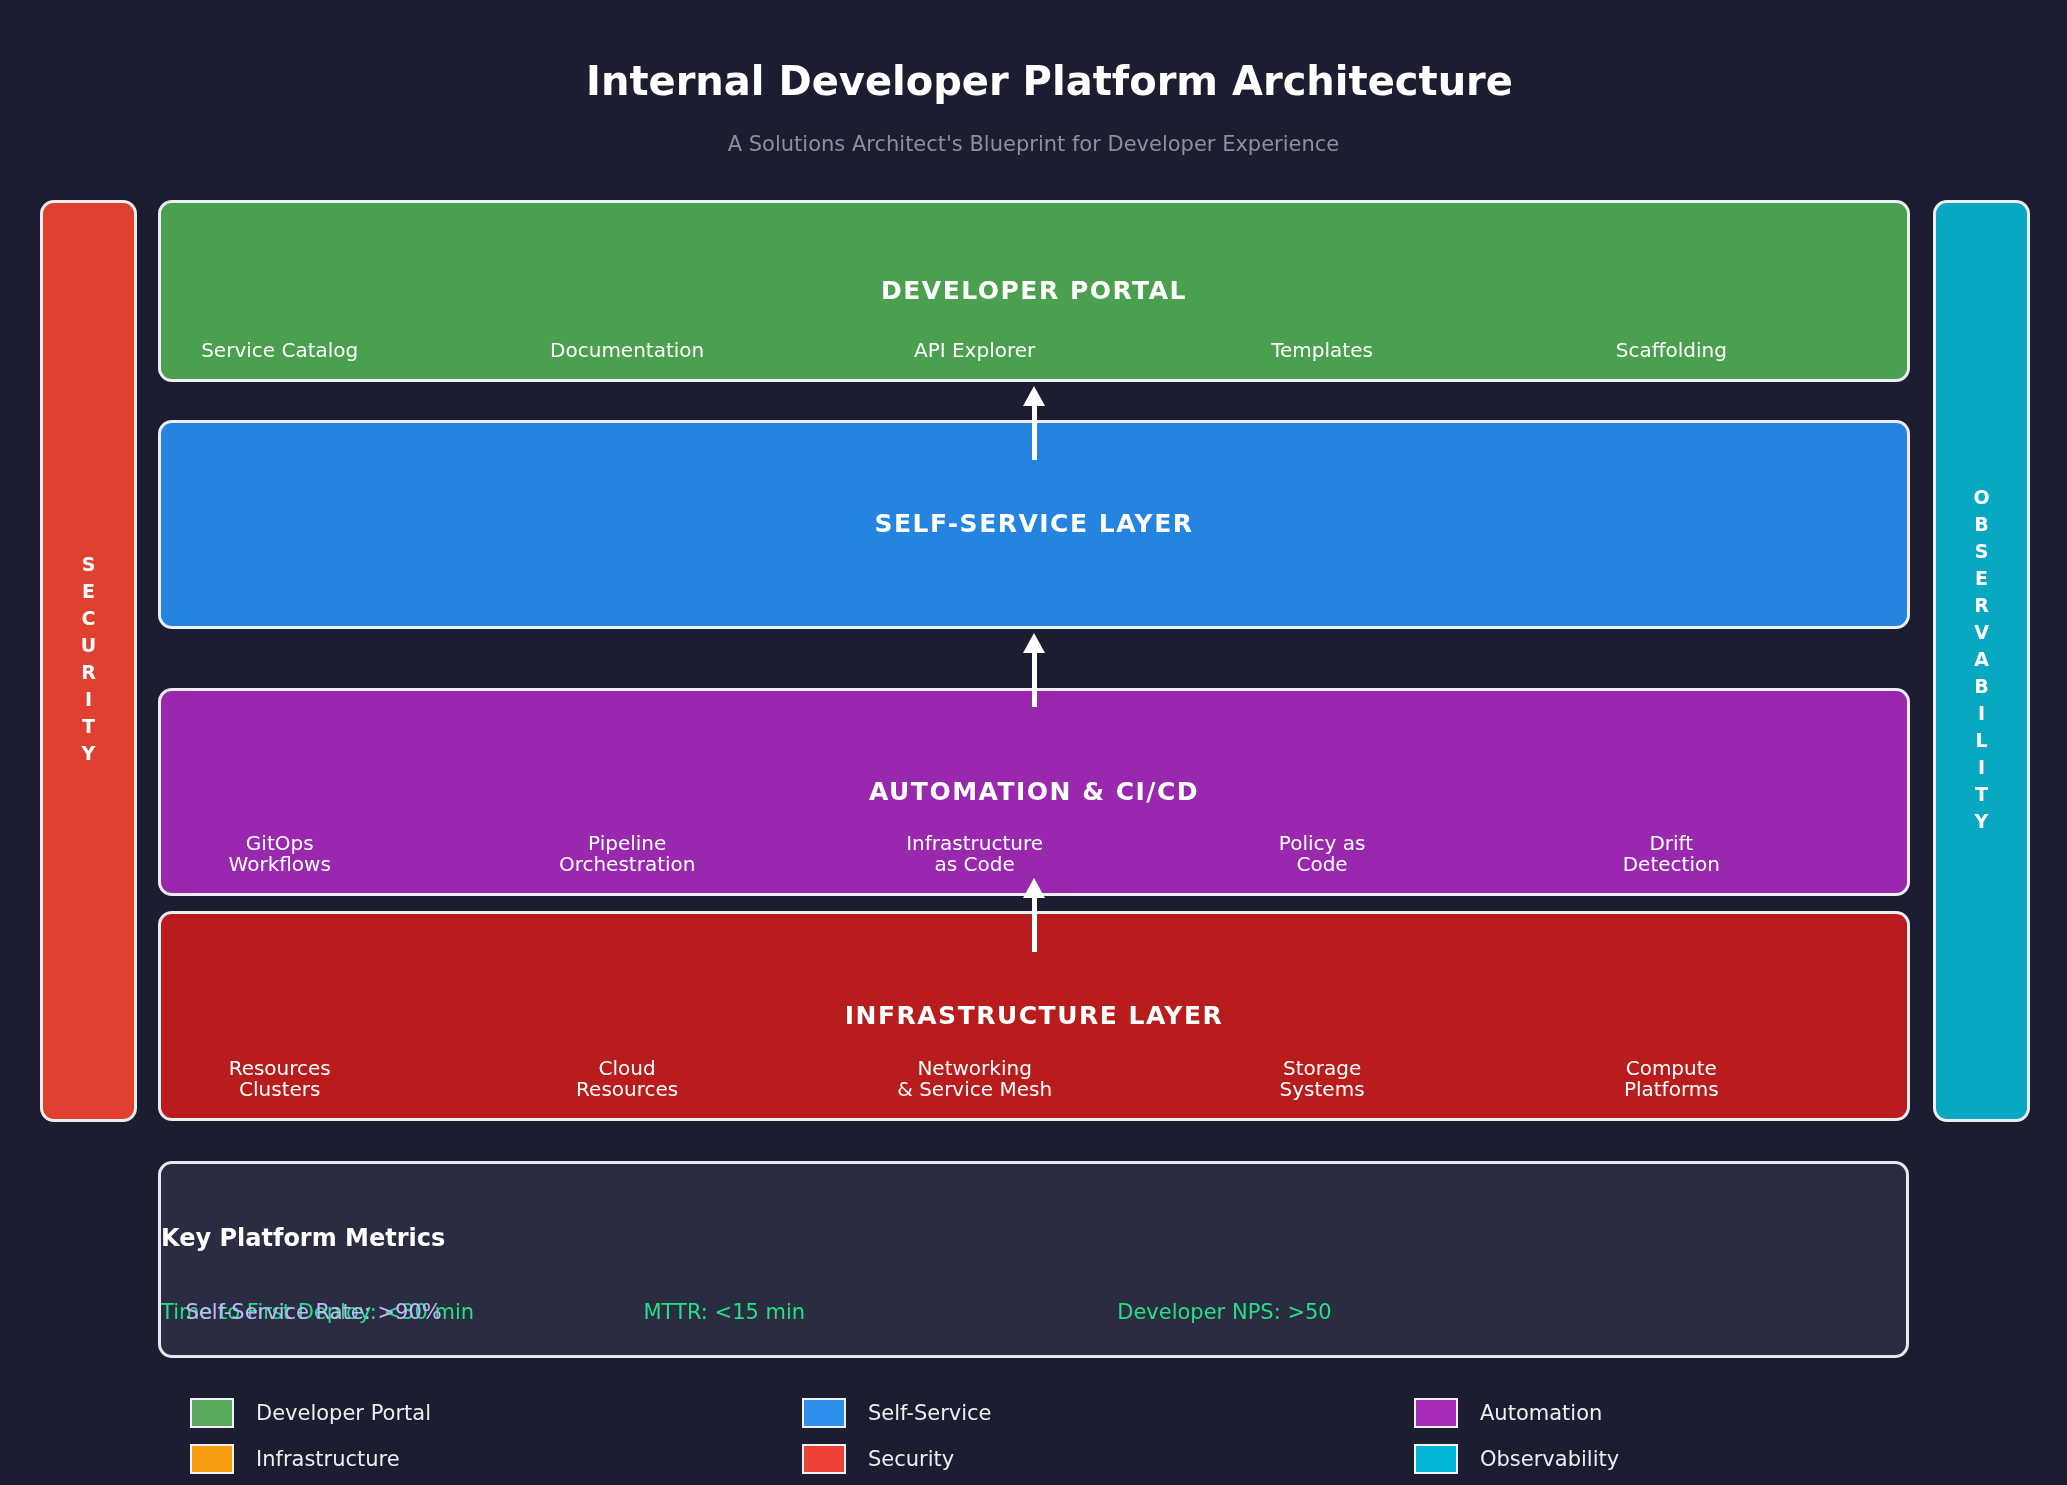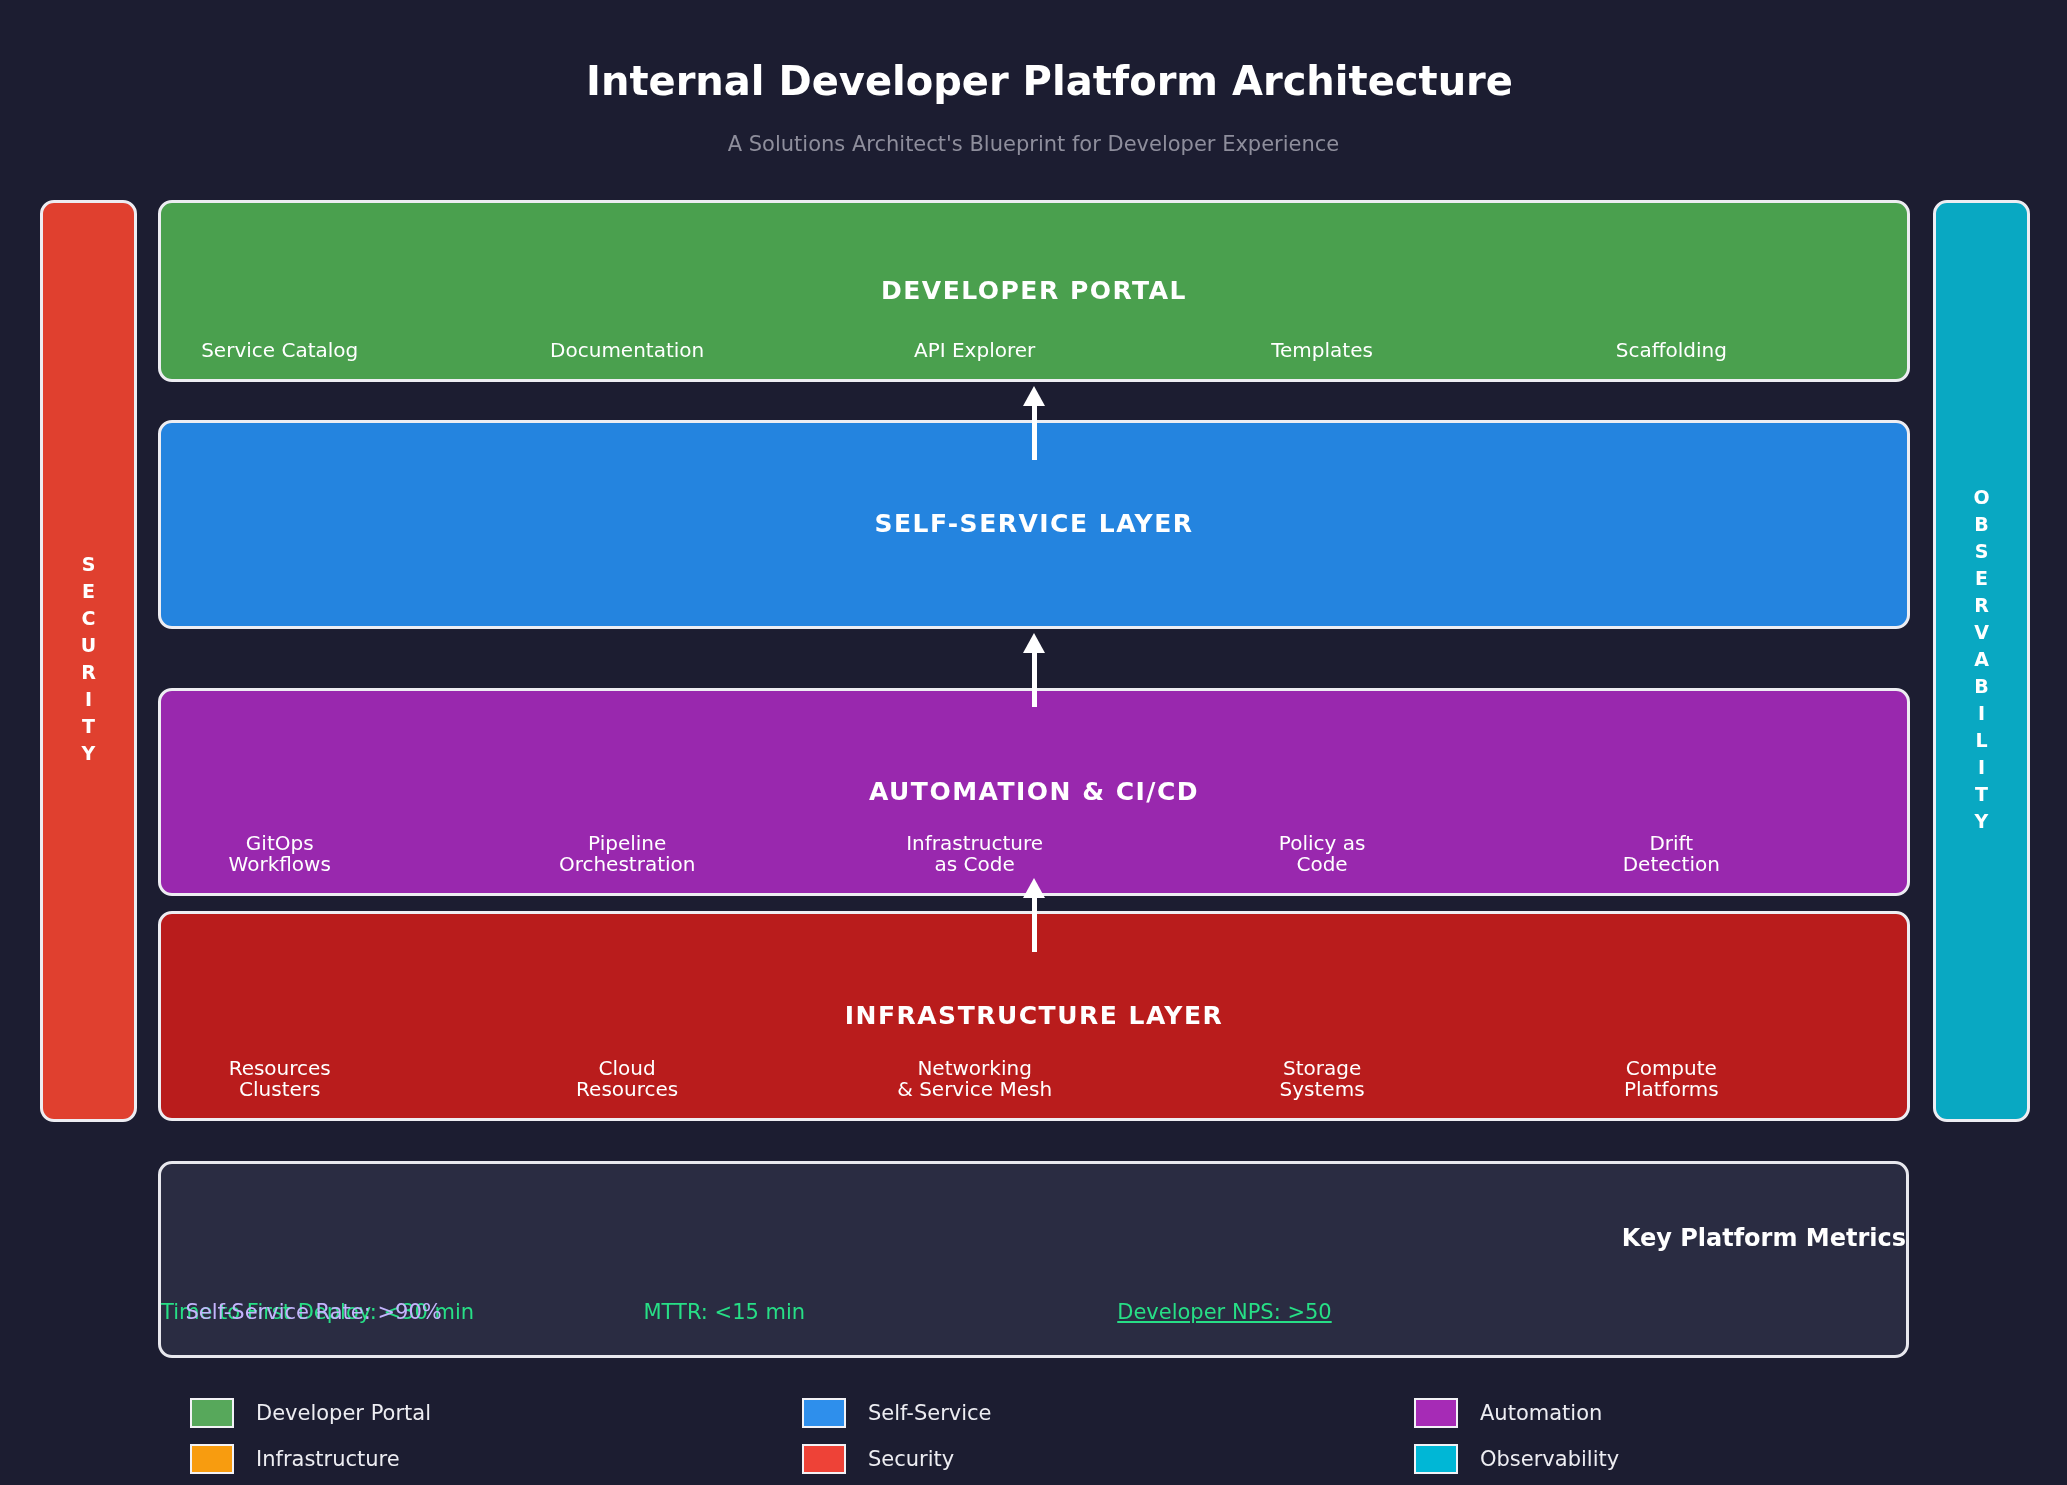--- a/index.html
+++ b/index.html
@@ -41,21 +41,21 @@
   .arrow .head{width:0;height:0;border-left:11px solid transparent;border-right:11px solid transparent;
                border-bottom:20px solid #ffffff;margin:0 auto;}
   .arrow .shaft{width:5px;height:55px;background:#ffffff;margin:-1px auto 0 auto;}
   #arrow-0{left:1023px;top:386px;}
   #arrow-1{left:1023px;top:633px;}
   #arrow-2{left:1023px;top:878px;}
 
   
   #metrics-panel{left:158px;top:1161px;width:1751px;height:197px;background:#2A2C42;
                  border:3px solid #E8E8EE;border-radius:14px;box-sizing:border-box;}
-  #metrics-title{position:absolute;left:0;top:60px;width:100%;text-align:right;
+  #metrics-title{position:absolute;left:0;top:60px;width:100%;text-align:left;
                  font-size:24px;font-weight:bold;color:#fff;}
   .metric{position:absolute;top:136px;font-size:21px;}
   .metric:nth-of-type(2){left:1.4%;}
   .metric:nth-of-type(3){left:27.65%;}
   .metric:nth-of-type(4){left:54.8%;}
   .metric:nth-of-type(5){left:78.4%;}
 
   
   #legend{left:190px;top:1390px;width:1840px;display:grid;
           grid-template-columns:612px 612px 612px;grid-auto-rows:46px;}
@@ -135,21 +135,21 @@
 <div id="arrow-2" class="abs arrow">
   <div class="head"></div>
   <div class="shaft"></div>
 </div>
 
 <div id="metrics-panel" class="abs">
   <div id="metrics-title">Key Platform Metrics</div>
   <span class="metric" style="color: rgb(39, 223, 134);">Time to First Deploy: &lt;30 min</span>
   <span class="metric" style="color: #c4b5fd;">Self-Service Rate: &gt;90%</span>
   <span class="metric" style="color: rgb(39, 223, 134);">MTTR: &lt;15 min</span>
-  <span class="metric" style="color: rgb(39, 223, 134); text-decoration: underline;">Developer NPS: &gt;50</span>
+  <span class="metric" style="color: rgb(39, 223, 134);">Developer NPS: &gt;50</span>
 </div>
 
 <div id="legend" class="abs">
   <div class="legend-item">
     <span class="legend-swatch" style="background-color: rgb(87, 168, 91);"></span>
     <span class="legend-label">Developer Portal</span>
   </div>
   <div class="legend-item">
     <span class="legend-swatch" style="background-color: rgb(46, 143, 236);"></span>
     <span class="legend-label">Self-Service</span>

